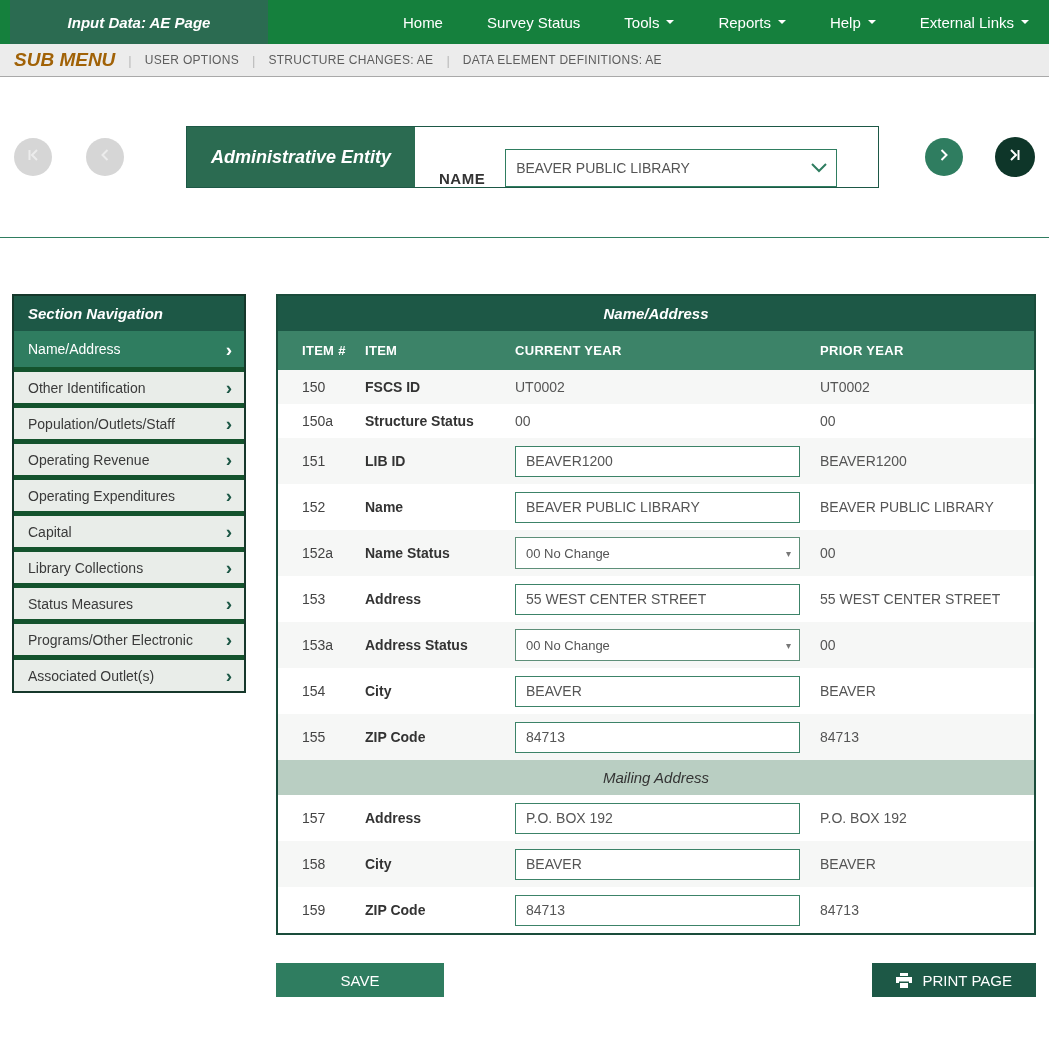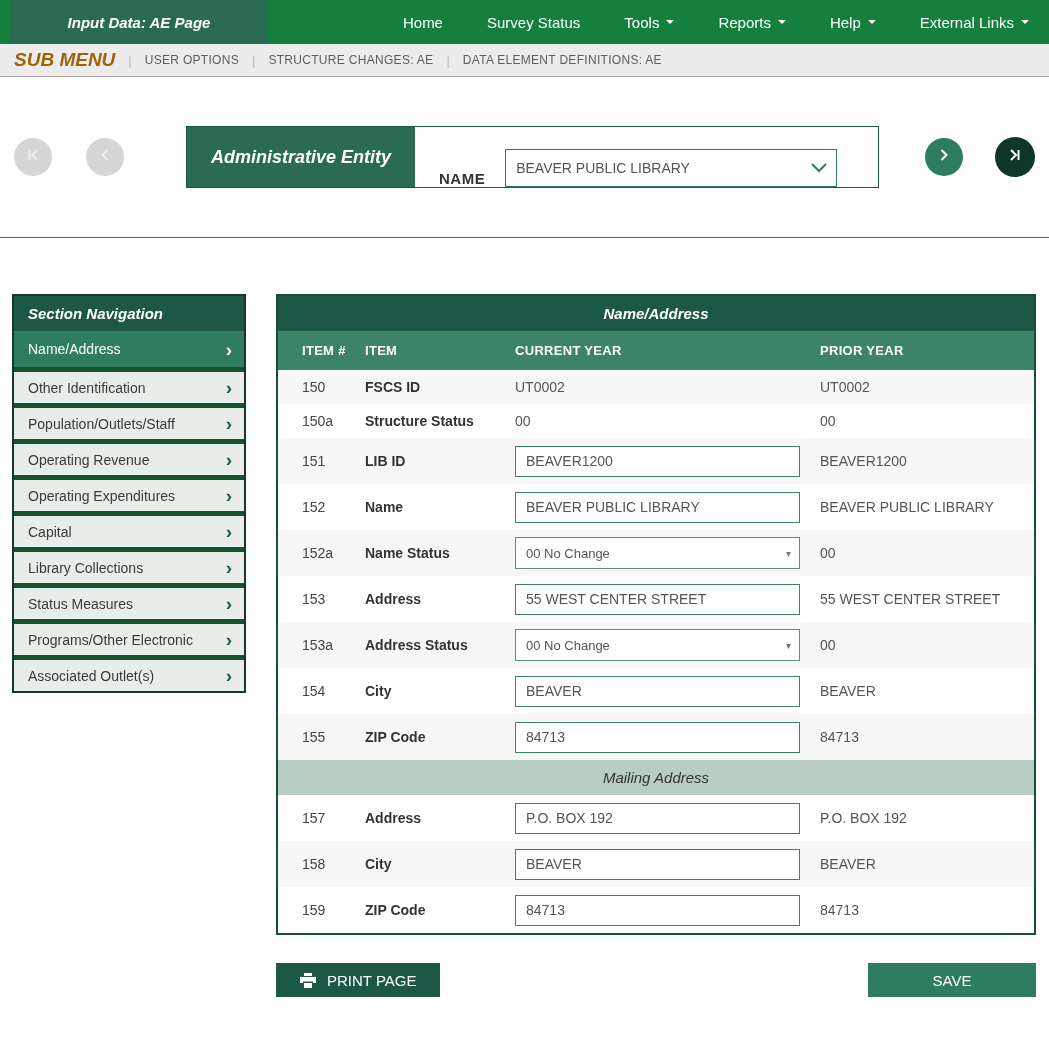--- a/index.html
+++ b/index.html
@@ -474,26 +474,26 @@
           <div class="td item">ZIP Code</div>
           <div class="td cur"><input class="tin" value="84713" style=""></div>
           <div class="td prior">84713</div>
         </div>
       </div>
   </section>
 
 </div>
 
 <div class="footer">
+  <button class="btn btn-save">
+    <span>SAVE</span>
+  </button>
   <button class="btn btn-print">
     <span style="display:flex;">
       <svg width="16" height="15" viewBox="0 0 16 15">
           <path fill="#fff" d="M4 0 h8 v3 H4 z"></path>
           <path fill="#fff" d="M0 4 h16 v6 h-3 v-1.5 H3 V10 H0 z"></path>
           <path fill="#fff" d="M4 10 h8 v5 H4 z"></path>
         </svg>
     </span>
     <span>PRINT PAGE</span>
   </button>
-  <button class="btn btn-save">
-    <span>SAVE</span>
-  </button>
 </div>
 
 </body></html>

